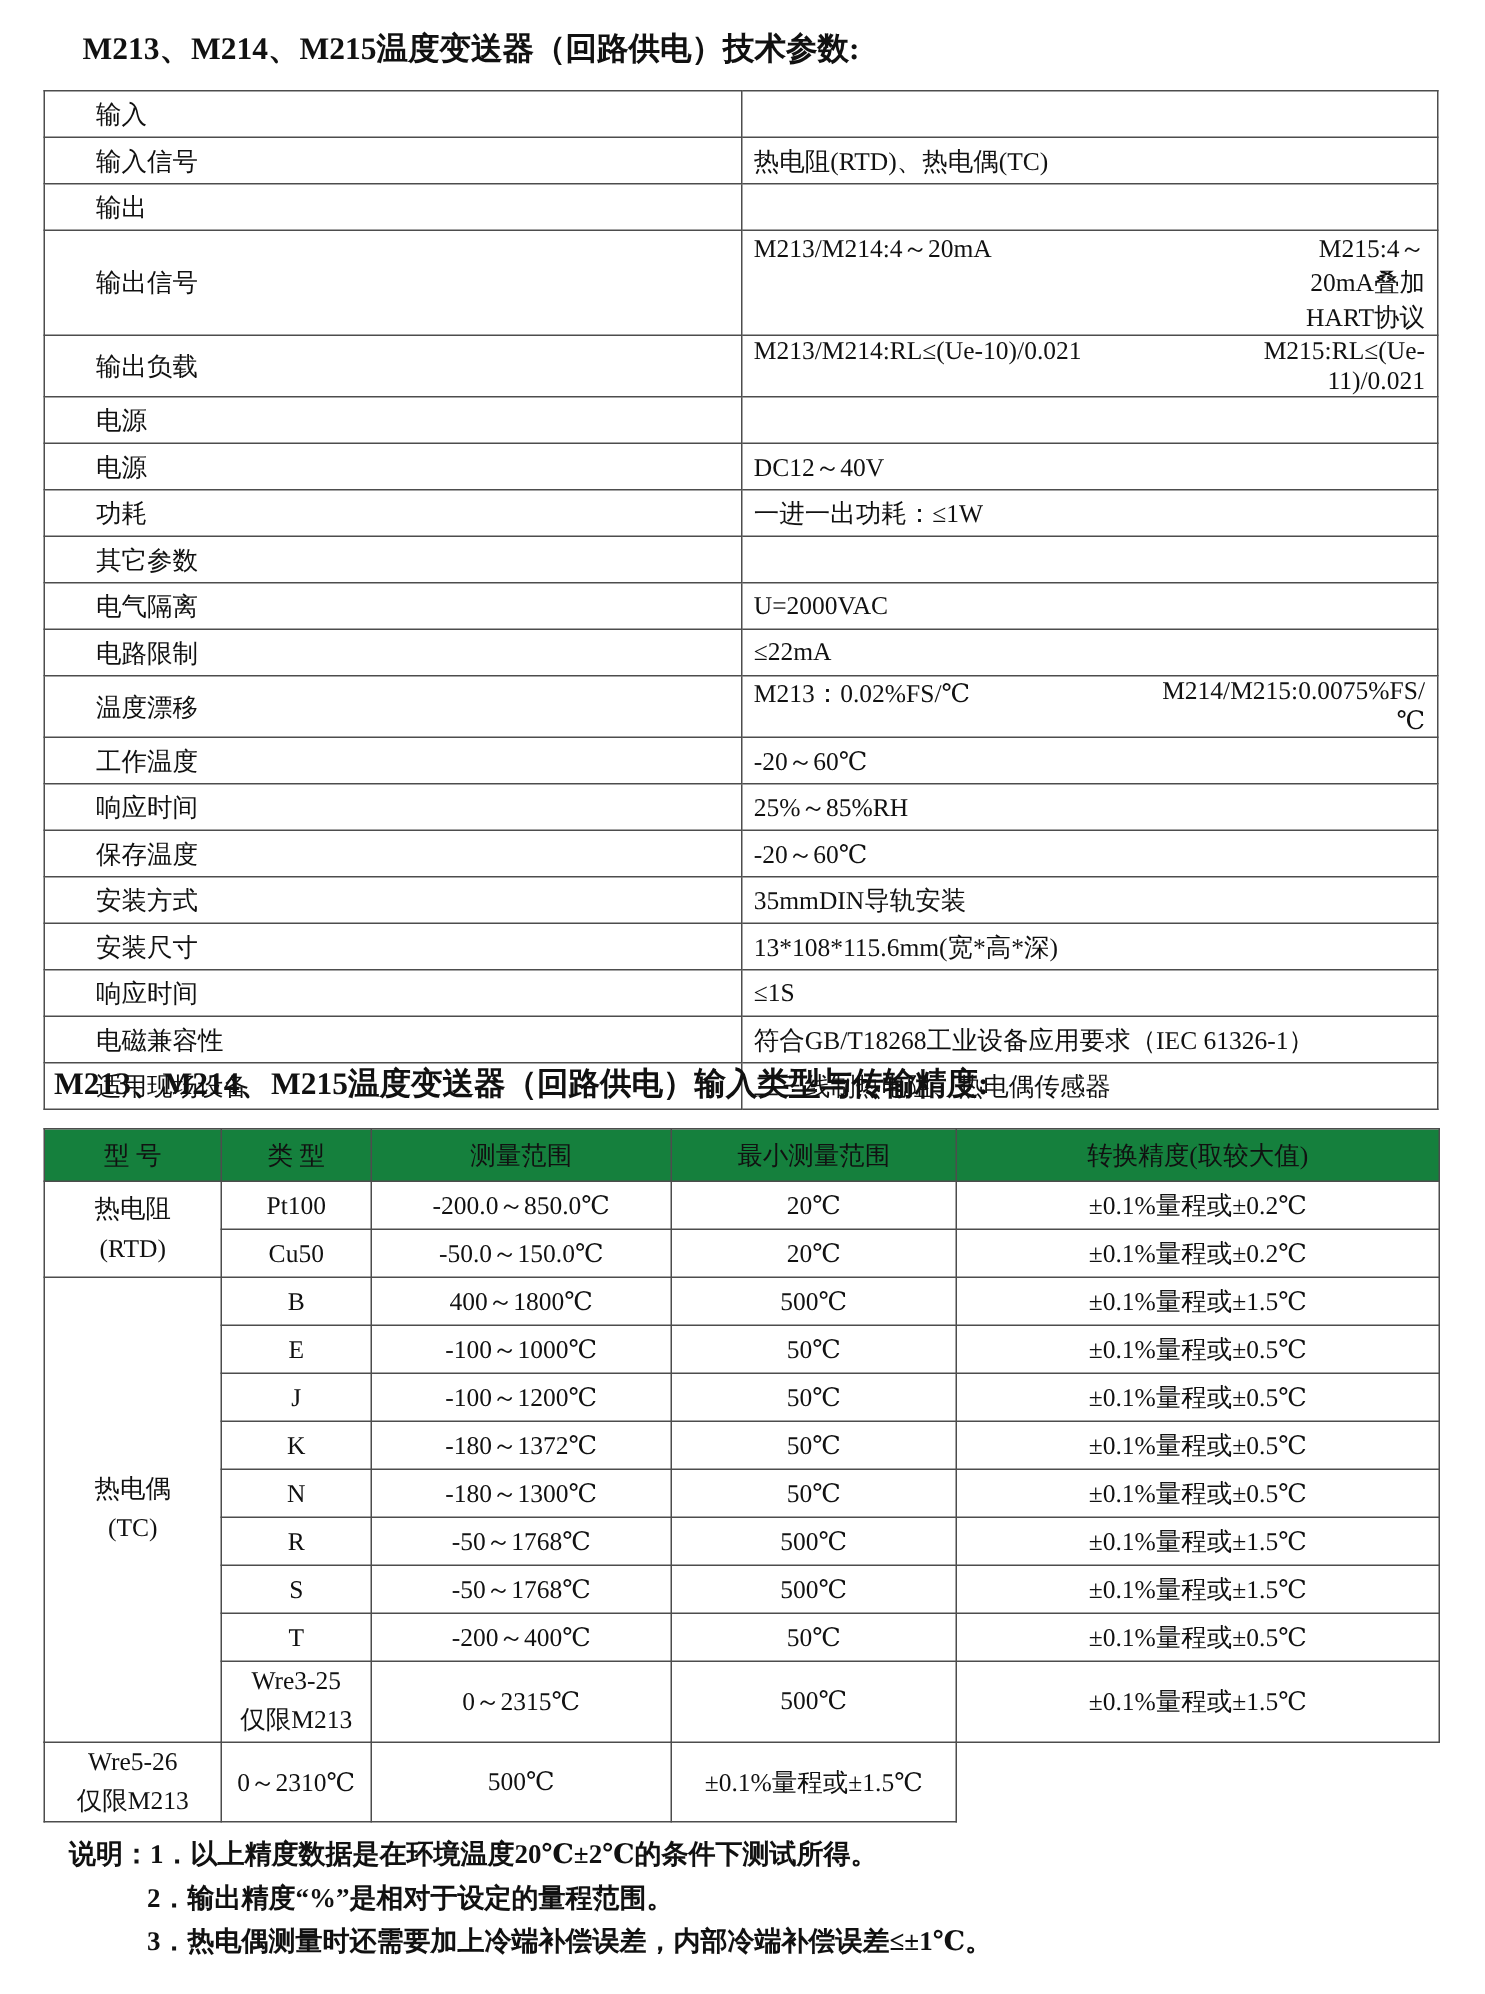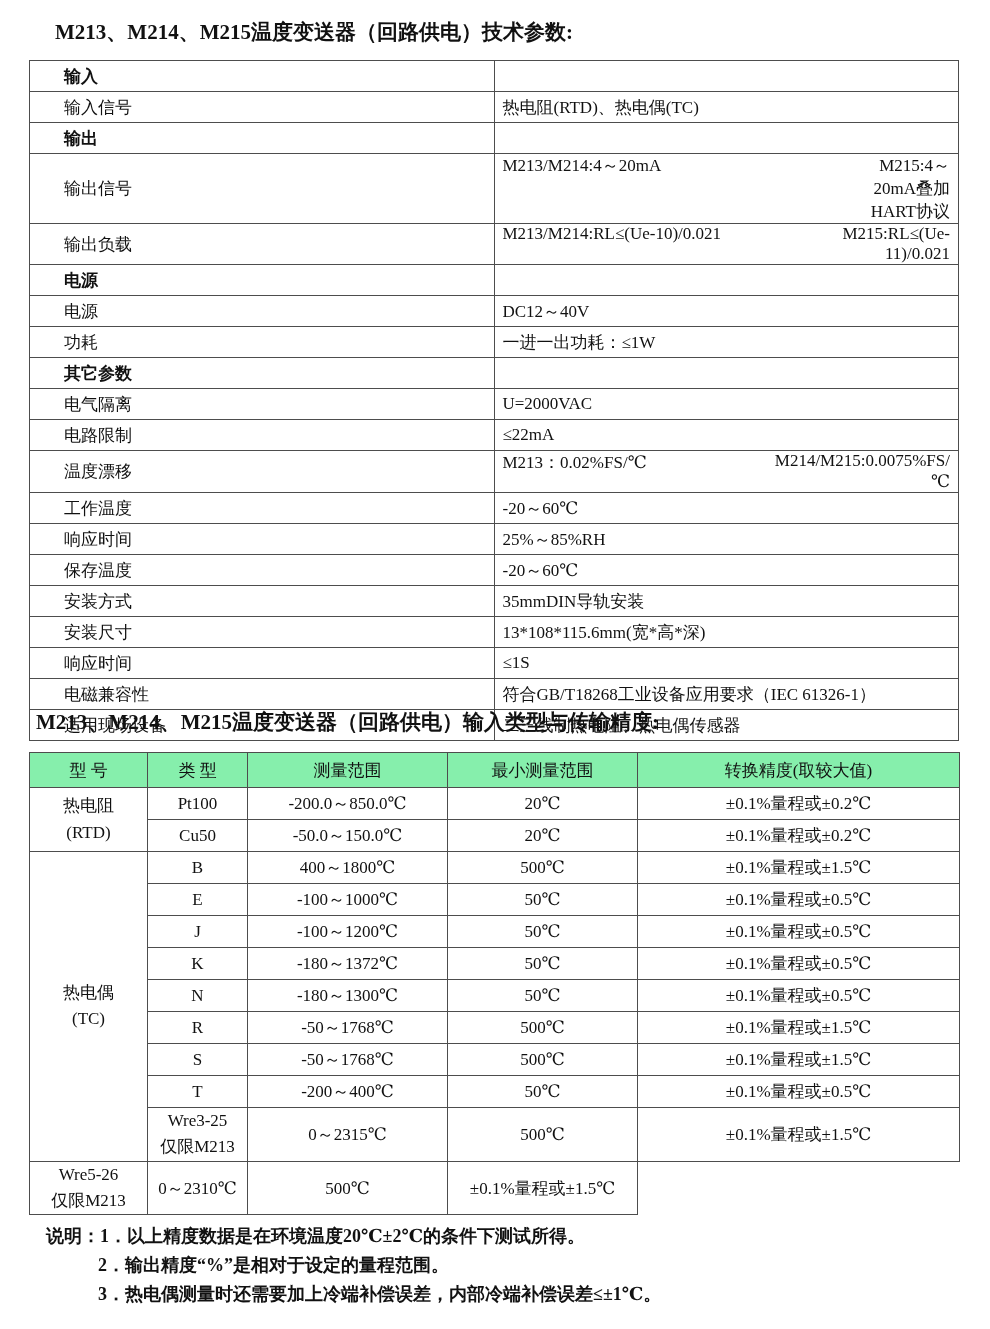--- a/index.html
+++ b/index.html
@@ -59,21 +59,21 @@
     padding: 0 8px;
     font-size: 17px;
     vertical-align: middle;
     font-family: "Liberation Serif", "DejaVu Serif", serif;
   }
   table.spec td.label {
     width: 212px;
     padding-left: 34px;
   }
   table.spec td.section {
-    font-weight: bold;
+    font-weight: normal;
     padding-left: 34px;
   }
   table.spec td.val {
   }
   .two-col {
     display: flex;
   }
   .two-col .c1 { width: 360px; }
   .two-col .c2 { flex: 1; text-align: right; }
 
@@ -92,21 +92,21 @@
   table.types td, table.types th {
     border: 1px solid #4d4d4d;
     font-size: 17px;
     text-align: center;
     vertical-align: middle;
     font-weight: normal;
     padding: 0 2px;
     font-family: "Liberation Serif", "DejaVu Serif", serif;
   }
   table.types thead td {
-    background: #86efac;
+    background: #15803d;
     height: 34px;
     font-size: 17px;
   }
   table.types tbody td {
     height: 31px;
   }
   .col-model  { width: 118px; }
   .col-type   { width: 100px; }
   .col-range  { width: 200px; }
   .col-min    { width: 190px; }

